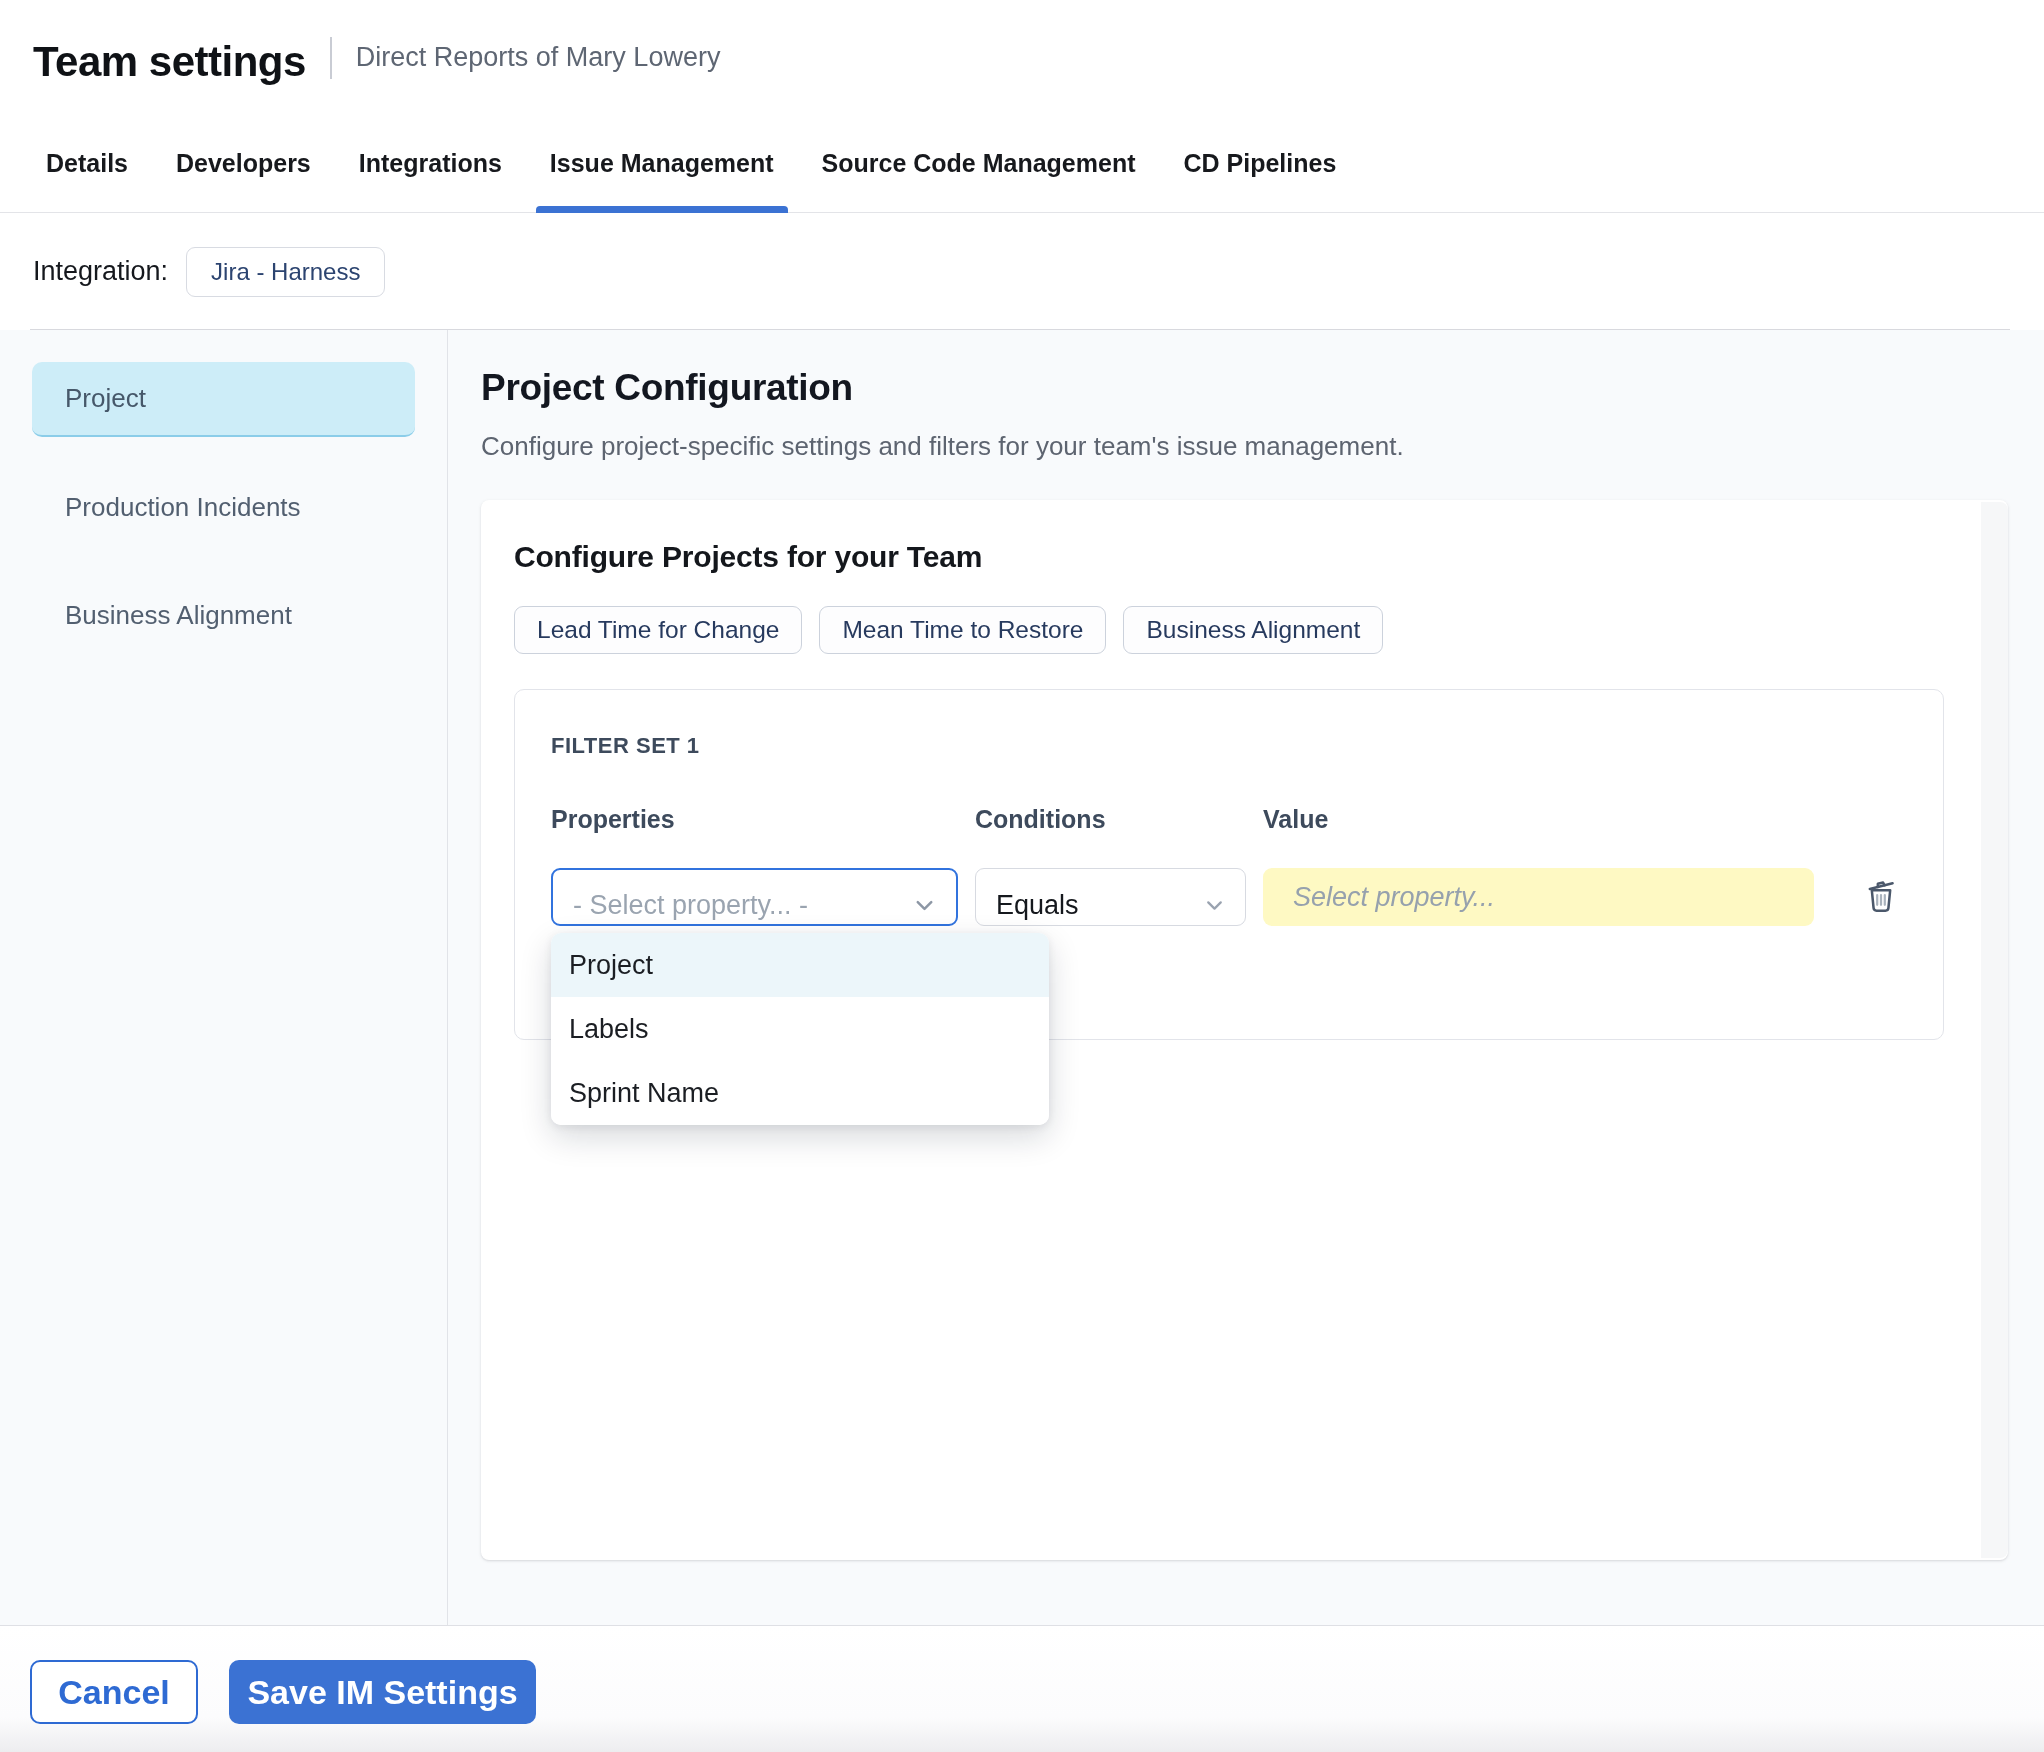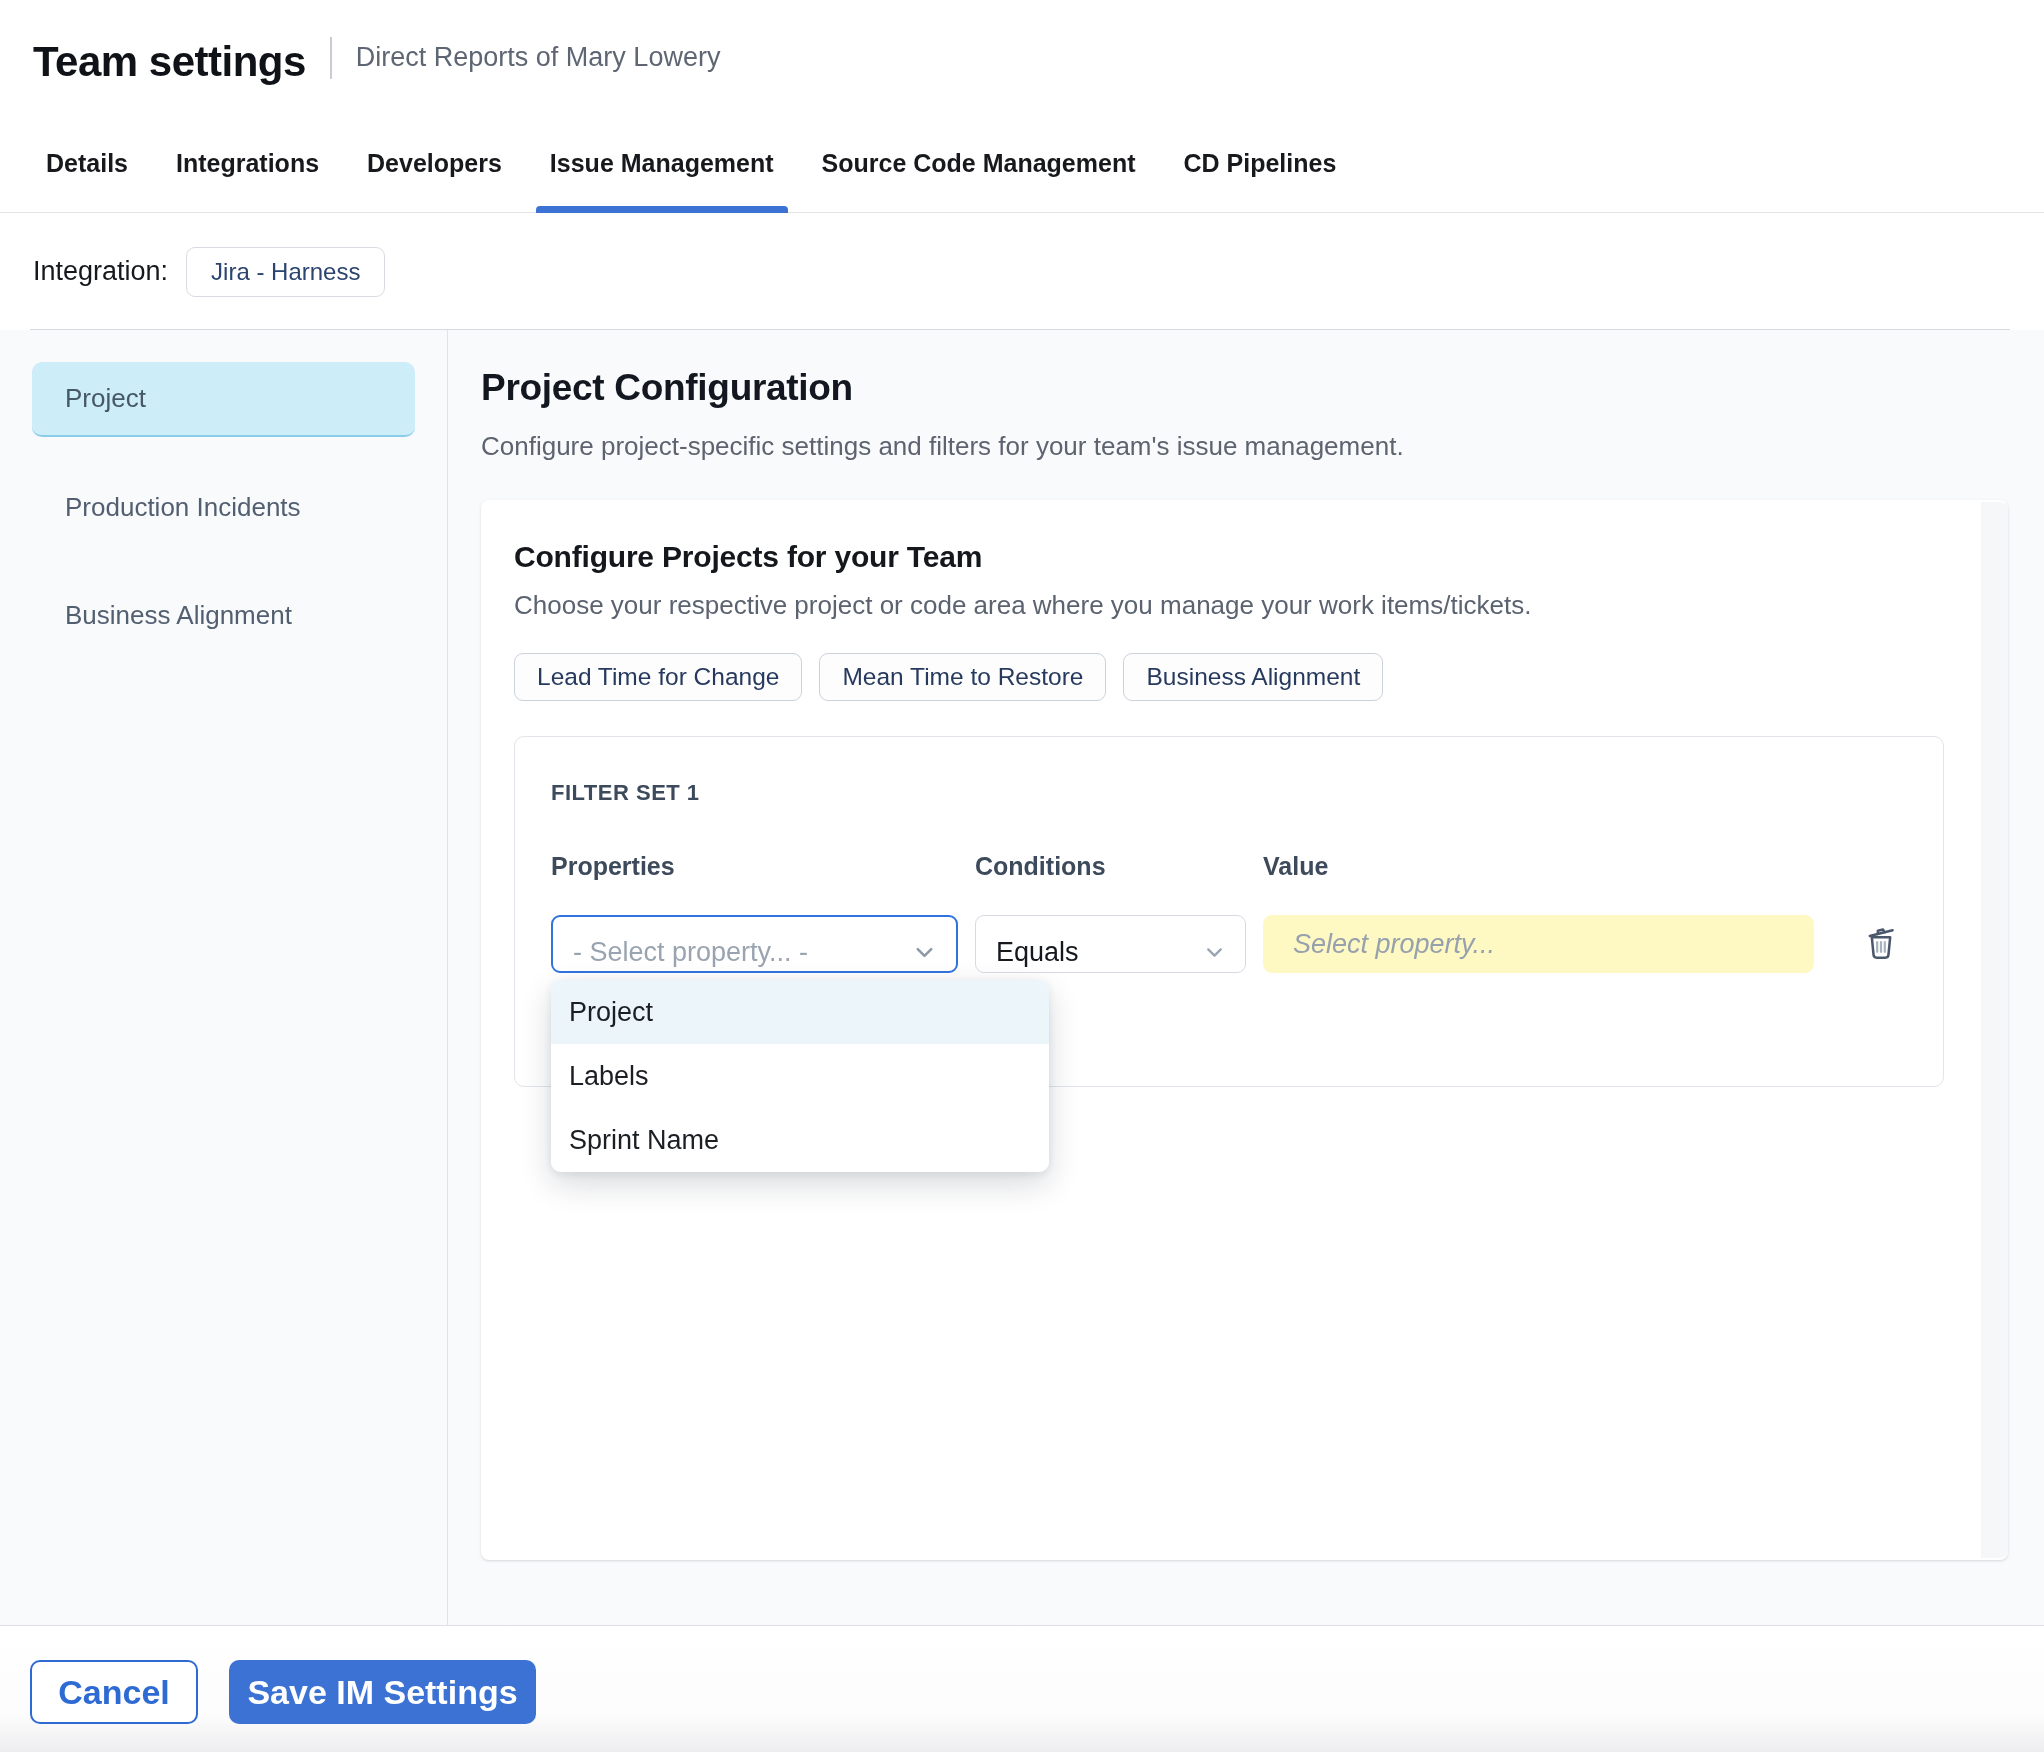--- a/index.html
+++ b/index.html
@@ -240,22 +240,22 @@
 <body>
 
 <div class="page-header">
   <span class="page-title">Team settings</span>
   <span class="title-divider"></span>
   <span class="page-subtitle">Direct Reports of Mary Lowery</span>
 </div>
 
 <div class="tabs-row">
   <div class="tab">Details</div>
+  <div class="tab">Developers</div>
   <div class="tab">Integrations</div>
-  <div class="tab">Developers</div>
   <div class="tab active">Issue Management</div>
   <div class="tab">Source Code Management</div>
   <div class="tab">CD Pipelines</div>
 </div>
 
 <div class="integration-row">
   <span class="integration-label">Integration:</span>
   <span class="integration-badge">Jira - Harness</span>
   <span class="integration-divider"></span>
 </div>
@@ -269,21 +269,20 @@
   </div>
 
   <div class="main">
     <div class="main-title">Project Configuration</div>
     <div class="main-desc">Configure project-specific settings and filters for your team's issue management.</div>
 
     <div class="card">
       <div class="card-scroll-track"></div>
 
       <div class="card-title">Configure Projects for your Team</div>
-      <div class="card-subtitle">Choose your respective project or code area where you manage your work items/tickets.</div>
 
       <div class="chips-row">
         <div class="chip">Lead Time for Change</div>
         <div class="chip">Mean Time to Restore</div>
         <div class="chip">Business Alignment</div>
       </div>
 
       <div class="filter-box">
         <div class="filter-title">FILTER SET 1</div>
 

